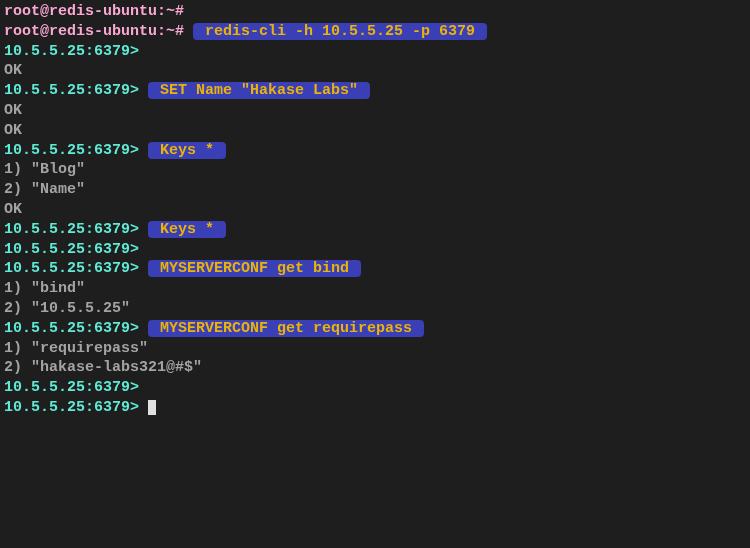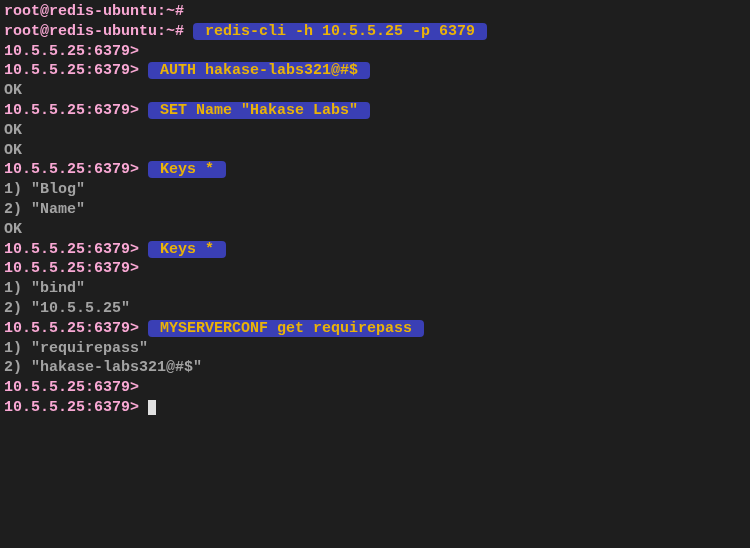--- a/index.html
+++ b/index.html
@@ -19,21 +19,21 @@
       height: 548px;
       overflow: hidden;
     }
     .line {
       white-space: pre;
     }
     .prompt-shell {
       color: #f9a8d4;
     }
     .prompt-redis {
-      color: #f9a8d4;
+      color: #5eead4;
     }
     .command {
       background-color: #3a3fb5;
       color: #eab308;
       border-radius: 4px;
       padding: 0 12px;
     }
     .output {
       color: #a3a3a3;
     }
@@ -46,31 +46,31 @@
       margin-bottom: 1px;
     }
   </style>
 </head>
 <body>
 
 <div id="terminal">
     <div class="line"><span class="prompt-shell">root@redis-ubuntu:~# </span></div>
     <div class="line"><span class="prompt-shell">root@redis-ubuntu:~# </span><span class="command">redis-cli -h 10.5.5.25 -p 6379</span></div>
     <div class="line"><span class="prompt-redis">10.5.5.25:6379&gt; </span></div>
-    <div class="line"><span class="prompt-redis">10.5.5.25:6379&gt; </span><span class="command">AUTH hakase-labs321@#$</span></div>
     <div class="line"><span class="output">OK</span></div>
     <div class="line"><span class="prompt-redis">10.5.5.25:6379&gt; </span><span class="command">SET Name "Hakase Labs"</span></div>
     <div class="line"><span class="output">OK</span></div>
     <div class="line"><span class="output">OK</span></div>
     <div class="line"><span class="prompt-redis">10.5.5.25:6379&gt; </span><span class="command">Keys *</span></div>
     <div class="line"><span class="output">1) "Blog"</span></div>
     <div class="line"><span class="output">2) "Name"</span></div>
     <div class="line"><span class="output">OK</span></div>
     <div class="line"><span class="prompt-redis">10.5.5.25:6379&gt; </span><span class="command">Keys *</span></div>
     <div class="line"><span class="prompt-redis">10.5.5.25:6379&gt; </span></div>
+    <div class="line"><span class="prompt-redis">10.5.5.25:6379&gt; </span><span class="command">MYSERVERCONF get bind</span></div>
     <div class="line"><span class="output">1) "bind"</span></div>
     <div class="line"><span class="output">2) "10.5.5.25"</span></div>
     <div class="line"><span class="prompt-redis">10.5.5.25:6379&gt; </span><span class="command">MYSERVERCONF get requirepass</span></div>
     <div class="line"><span class="output">1) "requirepass"</span></div>
     <div class="line"><span class="output">2) "hakase-labs321@#$"</span></div>
     <div class="line"><span class="prompt-redis">10.5.5.25:6379&gt; </span></div>
     <div class="line"><span class="prompt-redis">10.5.5.25:6379&gt; </span><span class="cursor"></span></div>
   </div>
 
 </body></html>

